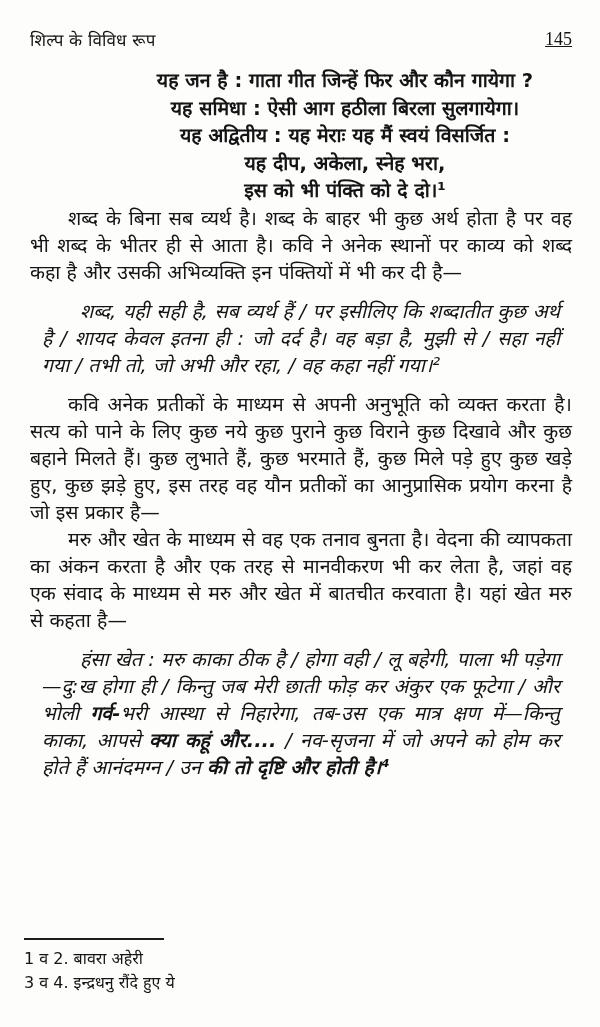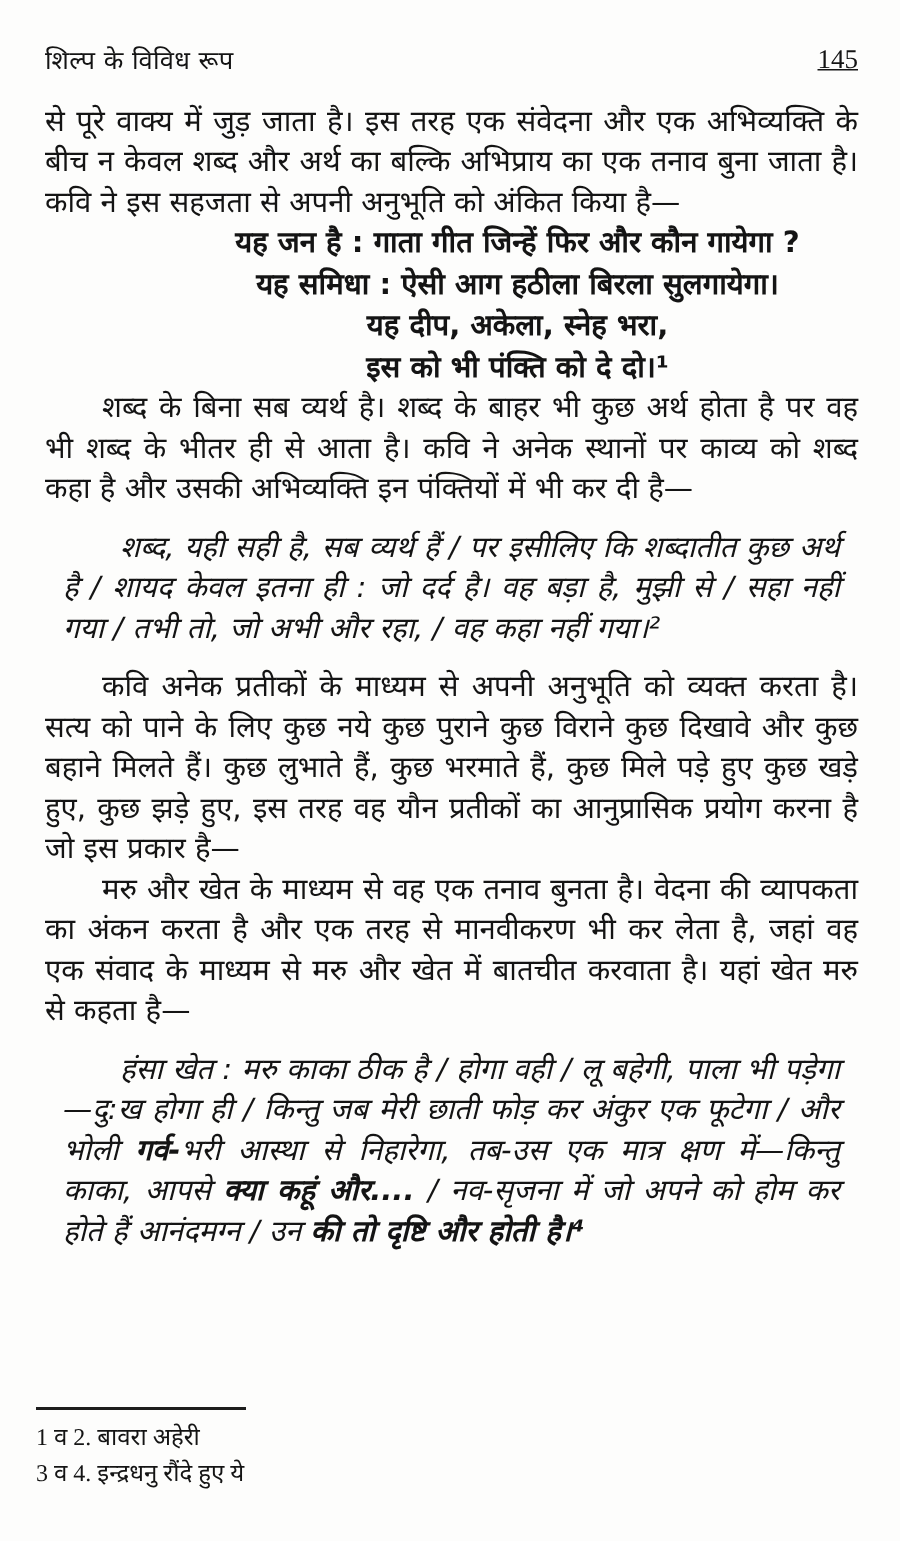--- a/index.html
+++ b/index.html
@@ -47,39 +47,39 @@
   }
   .footnotes {
     position: absolute;
     left: 24px; right: 30px; top: 938px;
     font-size: 16px; line-height: 24px;
   }
   .footnote-divider {
     width: 140px; height: 2px; background: #1d1d1d;
     margin: 0 0 7px 0;
   }
-  .footnote-item { white-space: nowrap; font-family: Liberation Serif, serif; }
+  .footnote-item { white-space: nowrap; }
 </style>
 </head>
 <body>
 
 <div class="page">
 
   <div class="page-header">
     <span class="chapter-title">शिल्प के विविध रूप</span>
     <span class="page-number">145</span>
   </div>
 
   <div class="body-text">
 
-    <p class="para">से पूरे वाक्य में जुड़ जाता है। इस तरह एक संवेदना और एक अभिव्यक्ति के बीच न केवल शब्द और अर्थ का बल्कि अभिप्राय का एक तनाव बुना जाता है। कवि ने इस सहजता से अपनी अनुभूति को अंकित किया है—</p>
 
     <div class="poem">
       <div class="poem-line">यह जन है : गाता गीत जिन्हें फिर और कौन गायेगा ?</div>
       <div class="poem-line">यह समिधा : ऐसी आग हठीला बिरला सुलगायेगा।</div>
+      <div class="poem-line">यह अद्वितीय : यह मेराः यह मैं स्वयं विसर्जित :</div>
       <div class="poem-line">यह दीप, अकेला, स्नेह भरा,</div>
       <div class="poem-line">इस को भी पंक्ति को दे दो।¹</div>
     </div>
 
     <p class="para indented">शब्द के बिना सब व्यर्थ है। शब्द के बाहर भी कुछ अर्थ होता है पर वह भी शब्द के भीतर ही से आता है। कवि ने अनेक स्थानों पर काव्य को शब्द कहा है और उसकी अभिव्यक्ति इन पंक्तियों में भी कर दी है—</p>
 
     <p class="para quote">शब्द, यही सही है, सब व्यर्थ हैं / पर इसीलिए कि शब्दातीत कुछ अर्थ है / शायद केवल इतना ही : जो दर्द है। वह बड़ा है, मुझी से / सहा नहीं गया / तभी तो, जो अभी और रहा, / वह कहा नहीं गया।²</p>
 
     <p class="para indented">कवि अनेक प्रतीकों के माध्यम से अपनी अनुभूति को व्यक्त करता है। सत्य को पाने के लिए कुछ नये कुछ पुराने कुछ विराने कुछ दिखावे और कुछ बहाने मिलते हैं। कुछ लुभाते हैं, कुछ भरमाते हैं, कुछ मिले पड़े हुए कुछ खड़े हुए, कुछ झड़े हुए, इस तरह वह यौन प्रतीकों का आनुप्रासिक प्रयोग करना है जो इस प्रकार है—</p>
 

